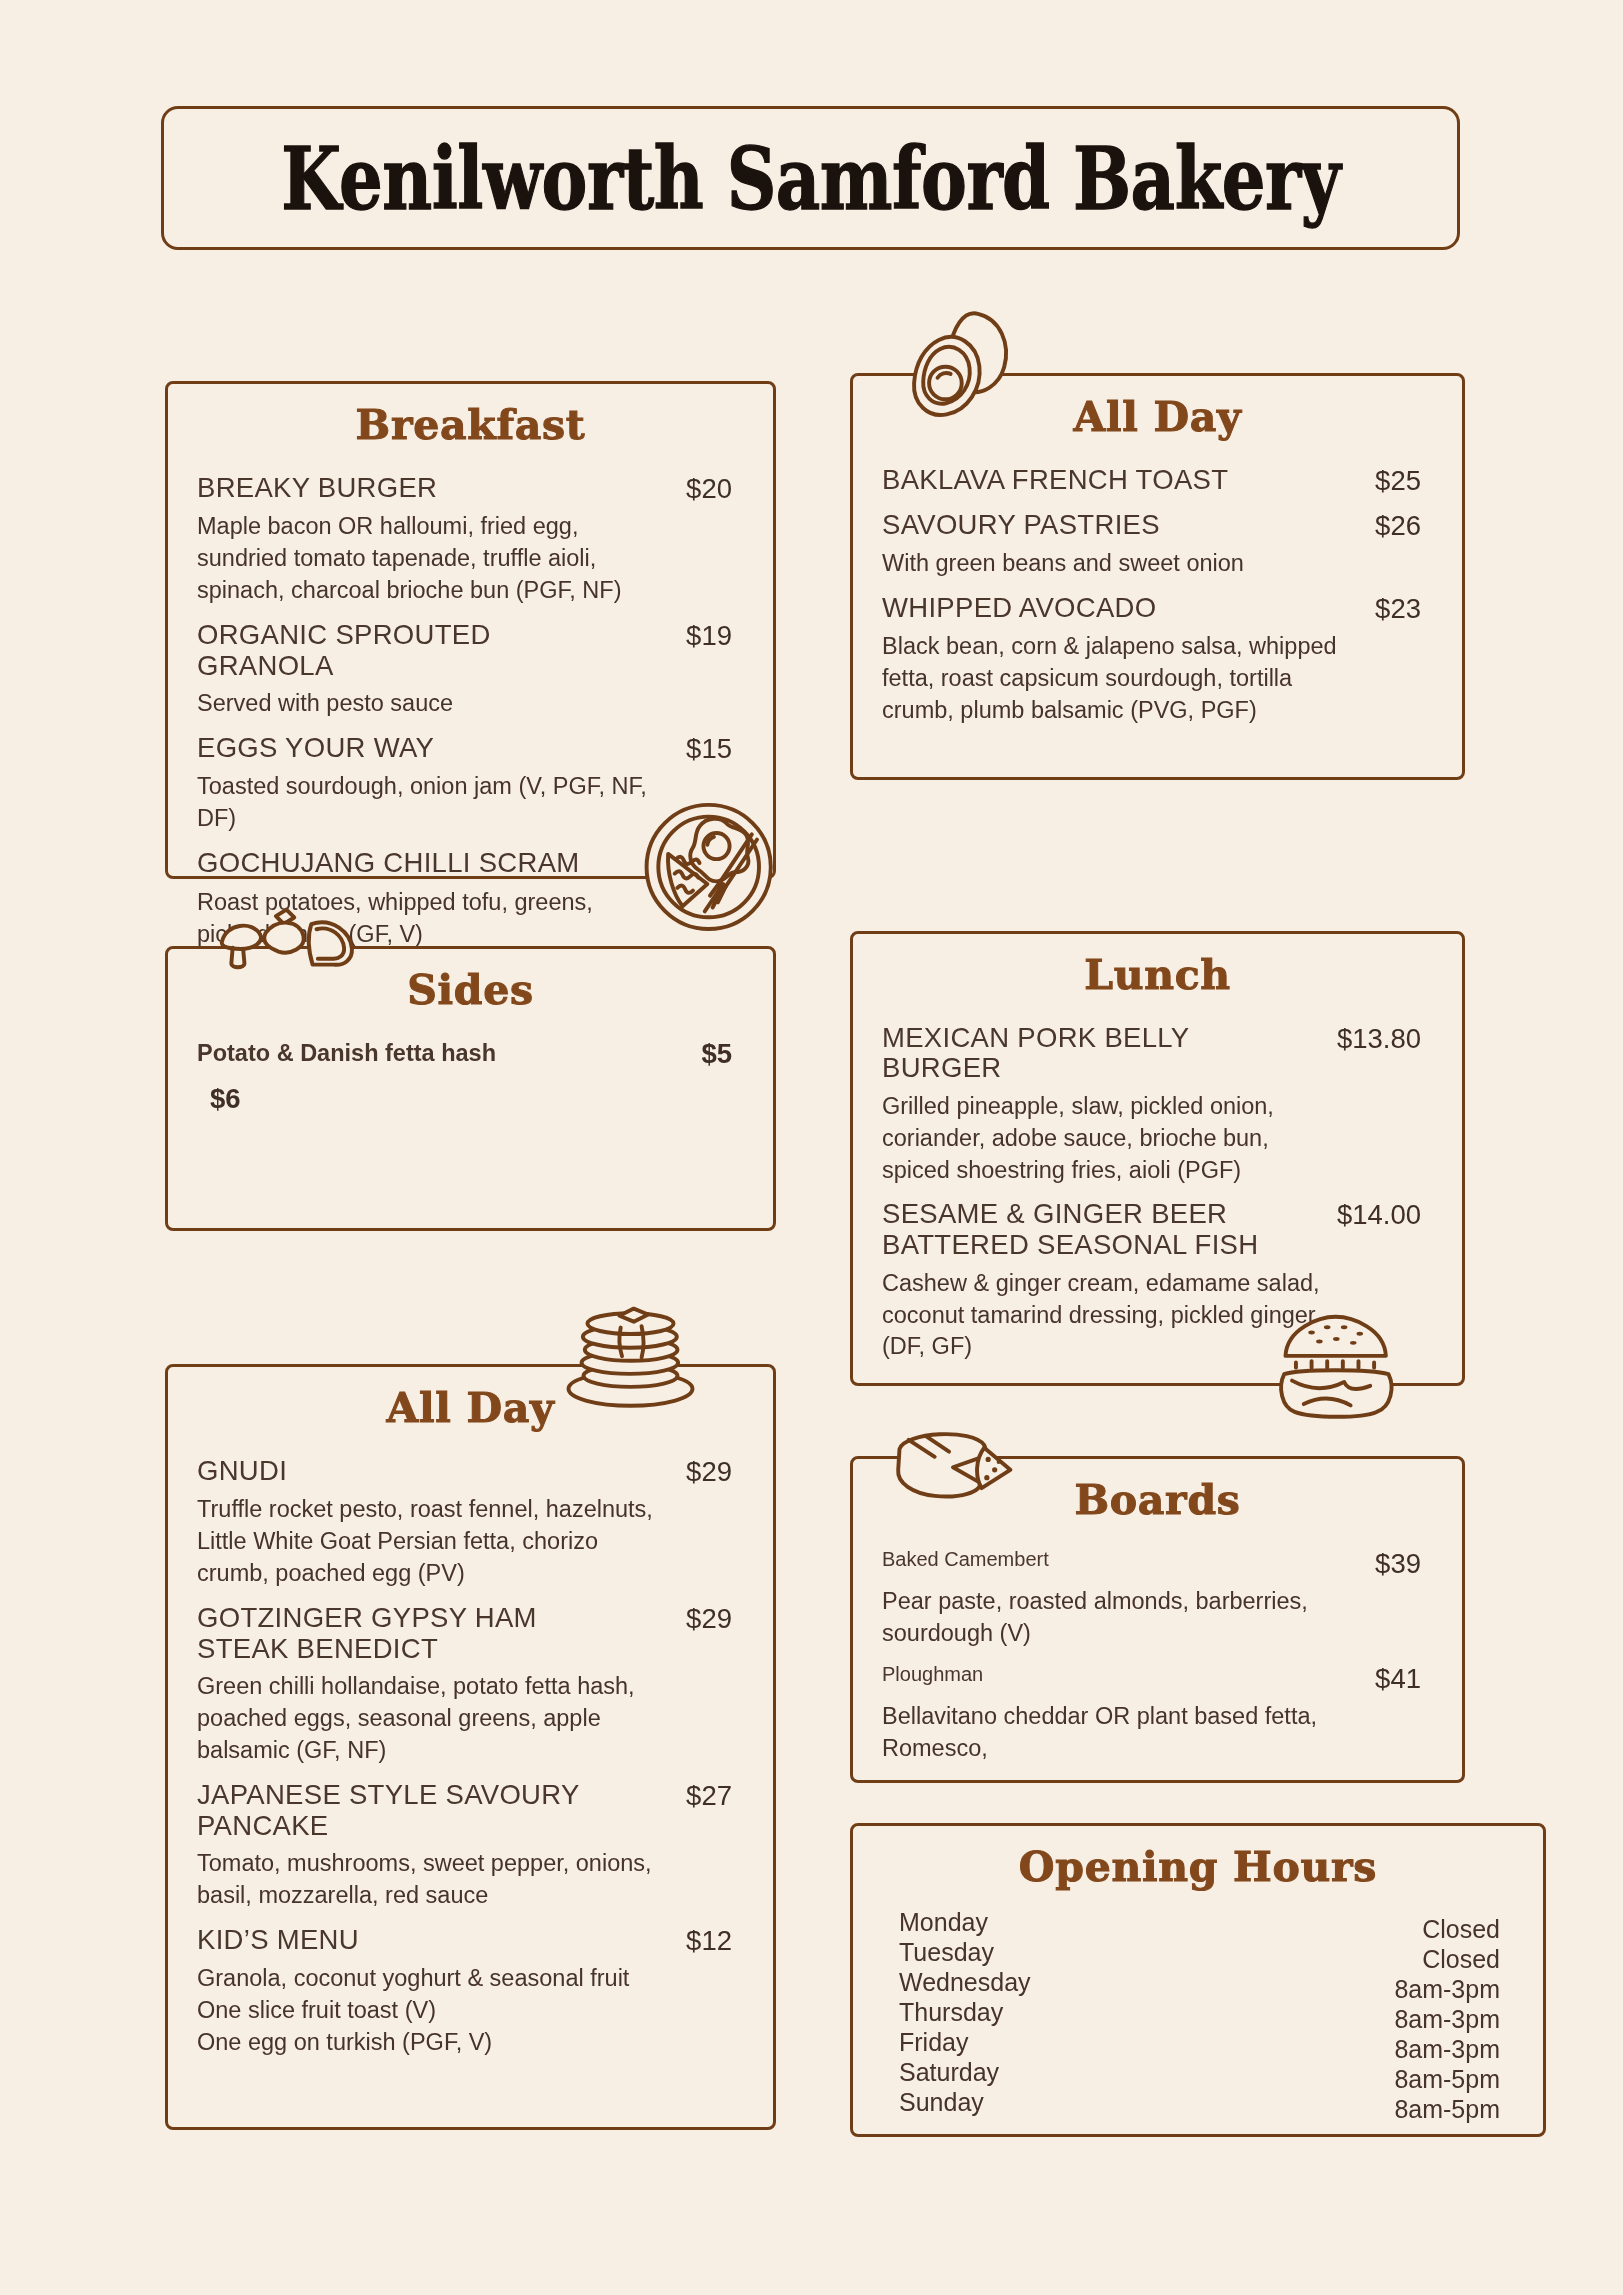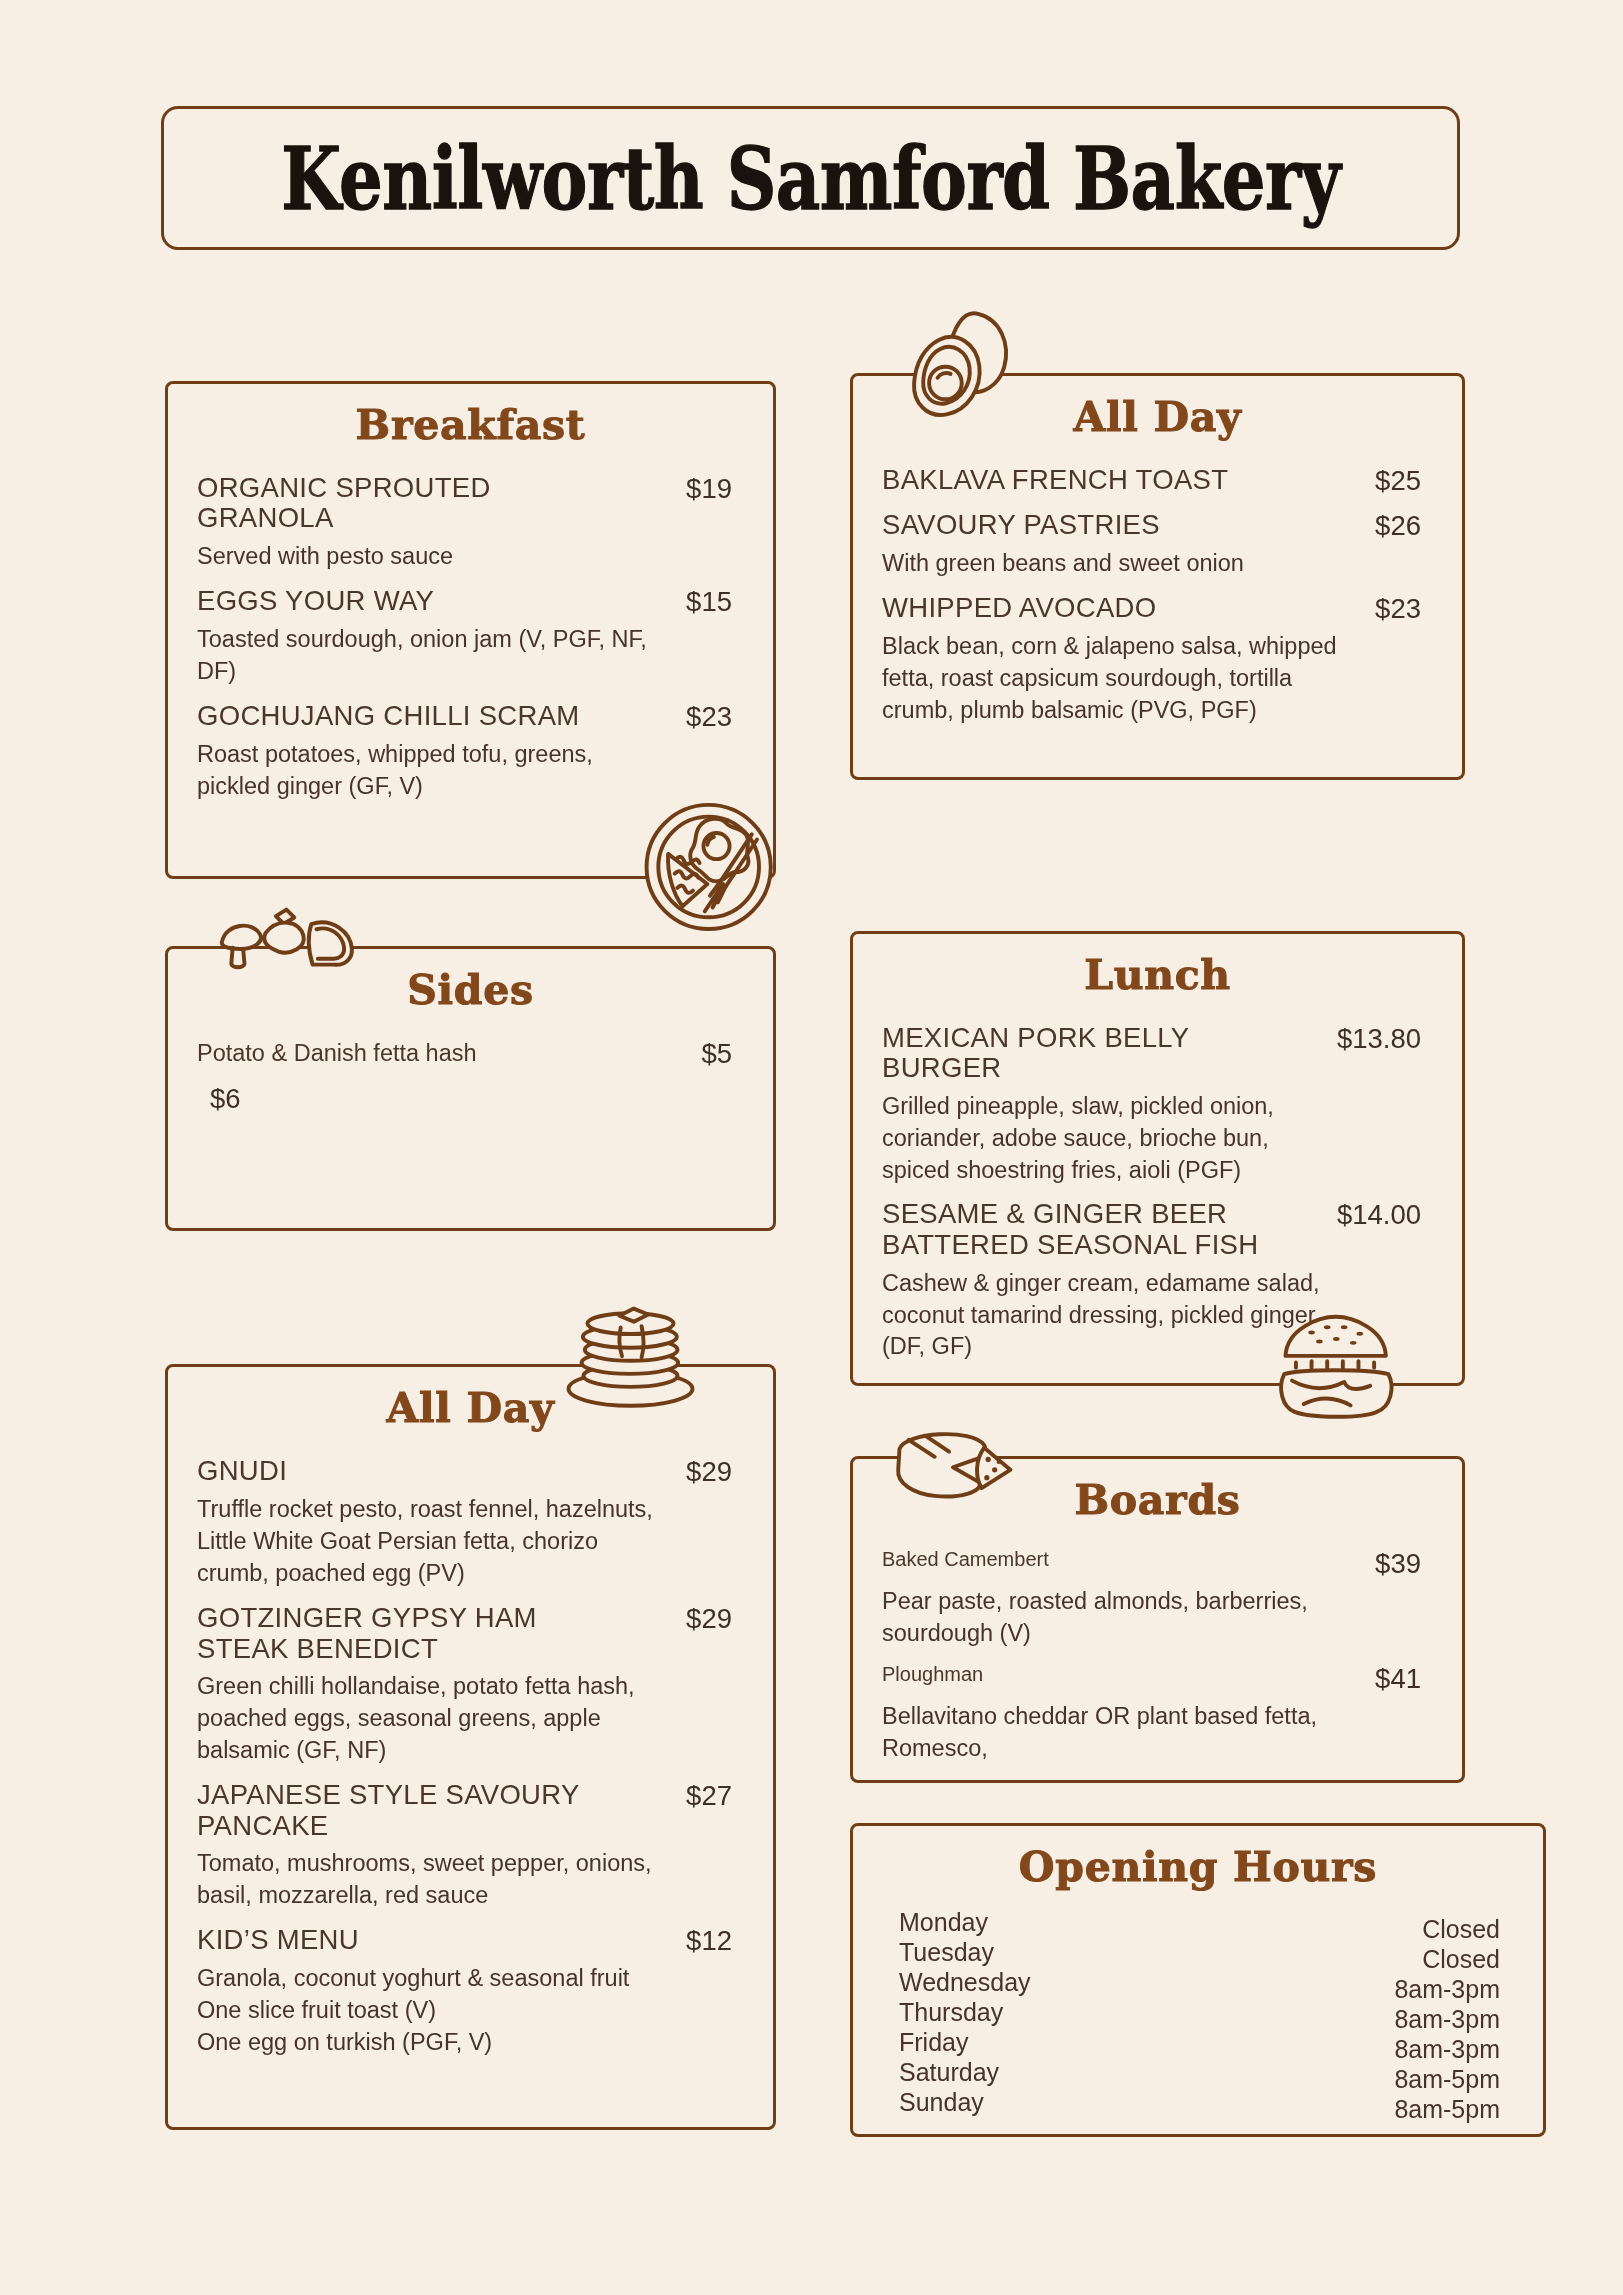--- a/index.html
+++ b/index.html
@@ -47,21 +47,21 @@
   .item-head{display:flex;justify-content:space-between;align-items:flex-start;}
   .item-name{
     font-size:27.5px;line-height:1.12;color:var(--name-text);
     max-width:419px;letter-spacing:0.3px;
   }
   .item-price{font-size:27.5px;color:var(--price-text);white-space:nowrap;padding-left:13px;}
   .item-desc{
     font-size:23.5px;line-height:1.36;color:var(--body-text);
     margin-top:6.5px;white-space:pre-line;max-width:458px;
   }
-  .sides .item-head{align-items:center;}
+  .sides .item-head{align-items:center;font-weight:bold;}
   .sides .item-name{font-size:23.5px;line-height:1.36;max-width:405px;letter-spacing:0;}
   .boards .item-name{font-size:20px;letter-spacing:0;}
   .hours-rows{padding:15.7px 43px 0 46px;}
   .hour-row{
     display:flex;justify-content:space-between;
     font-size:25px;line-height:1.2;color:var(--body-text);
   }
   .hour-val{position:relative;top:7.8px;}
   .illus{position:absolute;z-index:2;}
   .illus svg{display:block;width:100%;height:100%;}
@@ -78,20 +78,27 @@
 <div class="page">
 
   <div class="title-box">
     <div class="title-text">Kenilworth Samford Bakery</div>
   </div>
 
   <div class="menu-box" style="left:165px;top:381px;width:611px;height:498px;">
     <div class="box-heading">Breakfast</div>
     <div class="items">
 
+        <div class="item">
+          <div class="item-head">
+            <div class="item-name">BREAKY BURGER</div>
+            <div class="item-price">$20</div>
+          </div>
+          <div class="item-desc">Maple bacon OR halloumi, fried egg, sundried tomato tapenade, truffle aioli, spinach, charcoal brioche bun (PGF, NF)</div>
+        </div>
 
         <div class="item">
           <div class="item-head">
             <div class="item-name">ORGANIC SPROUTED GRANOLA</div>
             <div class="item-price">$19</div>
           </div>
           <div class="item-desc">Served with pesto sauce</div>
         </div>
 
         <div class="item">

